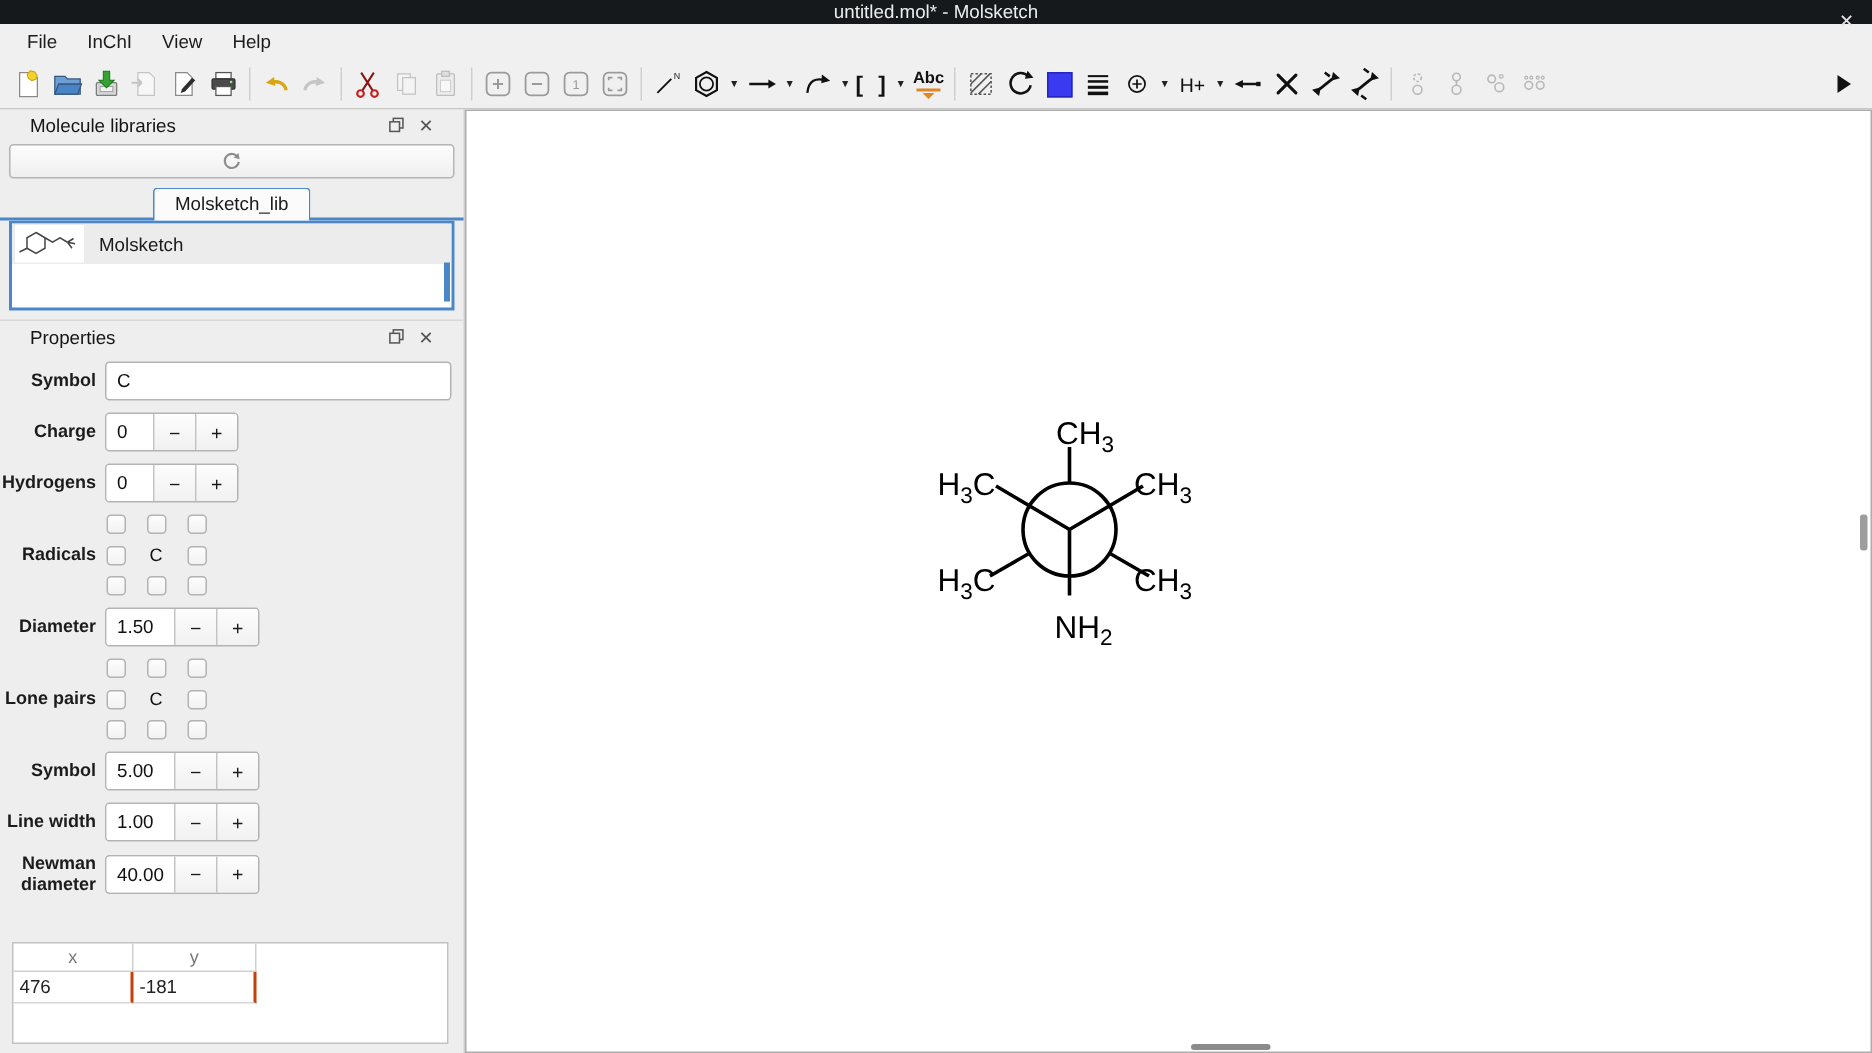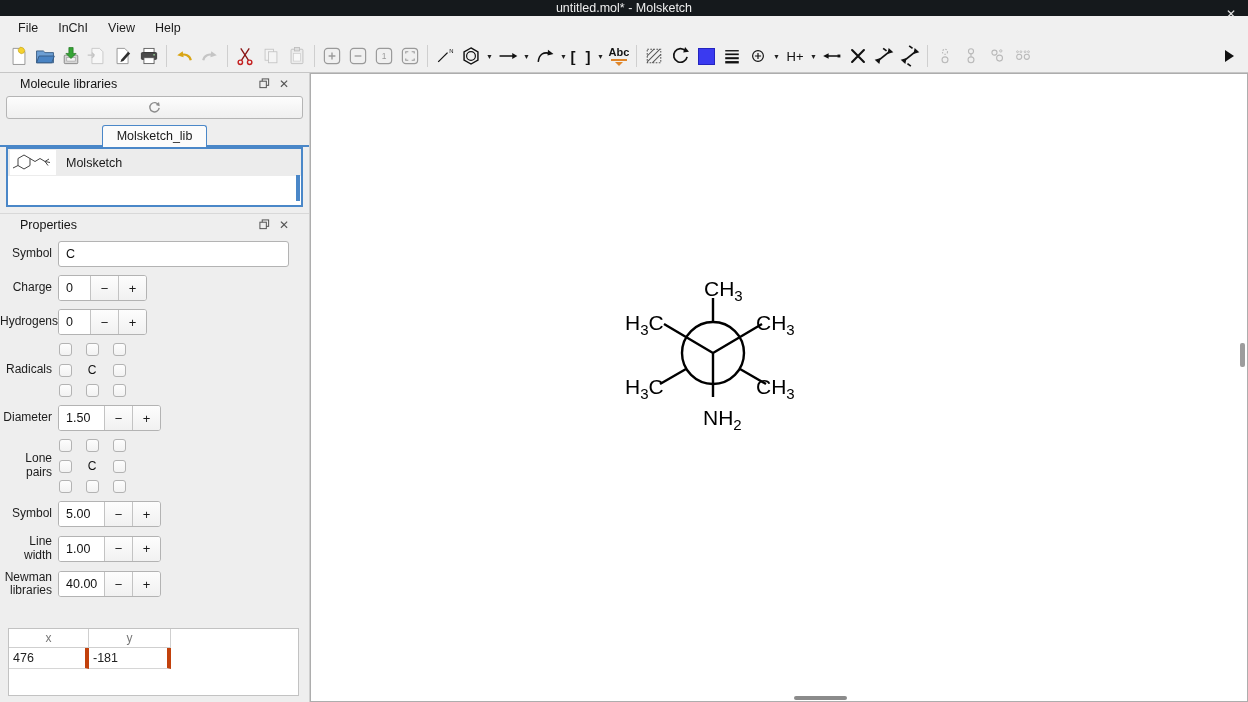--- a/index.html
+++ b/index.html
@@ -50,40 +50,40 @@
   .lib-item { height:27px; background:#ececec; display:flex; align-items:center; padding-left:2px; }
   .lib-thumb { width:46px; height:25px; background:#fff; display:flex; align-items:center; justify-content:center; }
   .lib-label { font-size:12.5px; color:#1a1a1a; margin-left:10px; }
   .lib-scroll { position:absolute; right:1px; bottom:4px; width:4px; height:26px; background:#4a87c8; }
 
   
   .prop-panel { flex:1; display:flex; flex-direction:column; border-top:1px solid #d8d8d8; position:relative; min-height:0; }
   .prop-body { padding:6px 0 0 0; }
   .prow { display:flex; align-items:center; margin:0 0 8px 0; }
   .prow.grid-row { align-items:center; }
-  .plabel { width:52px; text-align:right; font-size:12px; color:#1c1c1c; margin-right:6px; flex:none; line-height:1.15; }
+  .plabel { width:64px; text-align:right; font-size:12px; color:#1c1c1c; margin-right:6px; flex:none; line-height:1.15;font-weight:bold; }
   .txt-input { width:231px; height:26px; border:1px solid #b3b3b3; border-radius:3px; background:#fff;
                font-size:12.5px; color:#111; padding:0 7px; display:flex; align-items:center; }
   .spin { display:inline-flex; border:1px solid #b3b3b3; border-radius:3px; overflow:hidden; height:26px; background:#fff; }
   .spin .val { padding:0 7px; display:flex; align-items:center; font-size:12.5px; color:#111; background:#fff; }
   .spin .val.w-sm { width:31px; }
   .spin .val.w-md { width:45px; }
   .spin .btn { width:28px; display:flex; align-items:center; justify-content:center; border-left:1px solid #c3c3c3;
                background:linear-gradient(#fdfdfd,#f1f1f1); font-size:13px; color:#1a1a1a; }
   .cbgrid { display:grid; grid-template-columns:repeat(3,14px); gap:7px 13px; justify-items:center; align-items:center; }
   .cb { width:13px; height:13px; border:1px solid #b3b3b3; border-radius:3px; background:linear-gradient(#fdfdfd,#f2f2f2); }
   .cb-center { font-size:12px; color:#111; }
 
   .coords { position:absolute; left:8px; right:10px; bottom:6px; height:68px; background:#fff; border:1px solid #c2c2c2; }
   .coords .hrow { display:flex; }
   .coords .hc { width:80px; height:19px; border-right:1px solid #cfcfcf; border-bottom:1px solid #cfcfcf;
                 display:flex; align-items:center; justify-content:center; font-size:12px; color:#777; }
   .coords .hc.c2 { width:82px; }
   .coords .drow { display:flex; }
-  .coords .dc { width:80px; height:21px; border-right:4px solid #c2410c; border-bottom:1px solid #d6d6d6;
+  .coords .dc { width:80px; height:21px; border-right:2px solid #c2410c; border-bottom:1px solid #d6d6d6;
                 font-size:12.5px; color:#222; padding-left:4px; display:flex; align-items:center; }
   .coords .dc.c2 { width:82px; }
 
   
   .canvas { flex:1; background:#fff; border:1px solid #adadad; position:relative; overflow:hidden; }
   .vscroll { position:absolute; right:2px; top:269px; width:5px; height:24px; background:#9d9d9d; border-radius:2px; }
   .hscroll { position:absolute; bottom:1px; left:483px; width:53px; height:4px; background:#8b8b8b; border-radius:2px; }
 
   
   .statusbar { height:20px; flex:none; background:#f0f0f0; border-top:1px solid #c6c6c6; display:flex; align-items:center;
@@ -465,21 +465,21 @@
           </div>
           <div class="prow">
             <span class="plabel">Line width</span>
             <span class="spin">
               <span class="val w-md">1.00</span>
               <span class="btn">−</span>
               <span class="btn">+</span>
             </span>
           </div>
           <div class="prow">
-            <span class="plabel">Newman libraries</span>
+            <span class="plabel">Newman diameter</span>
             <span class="spin">
               <span class="val w-md">40.00</span>
               <span class="btn">−</span>
               <span class="btn">+</span>
             </span>
           </div>
         </div>
 
         <div class="coords">
           <div class="hrow">

